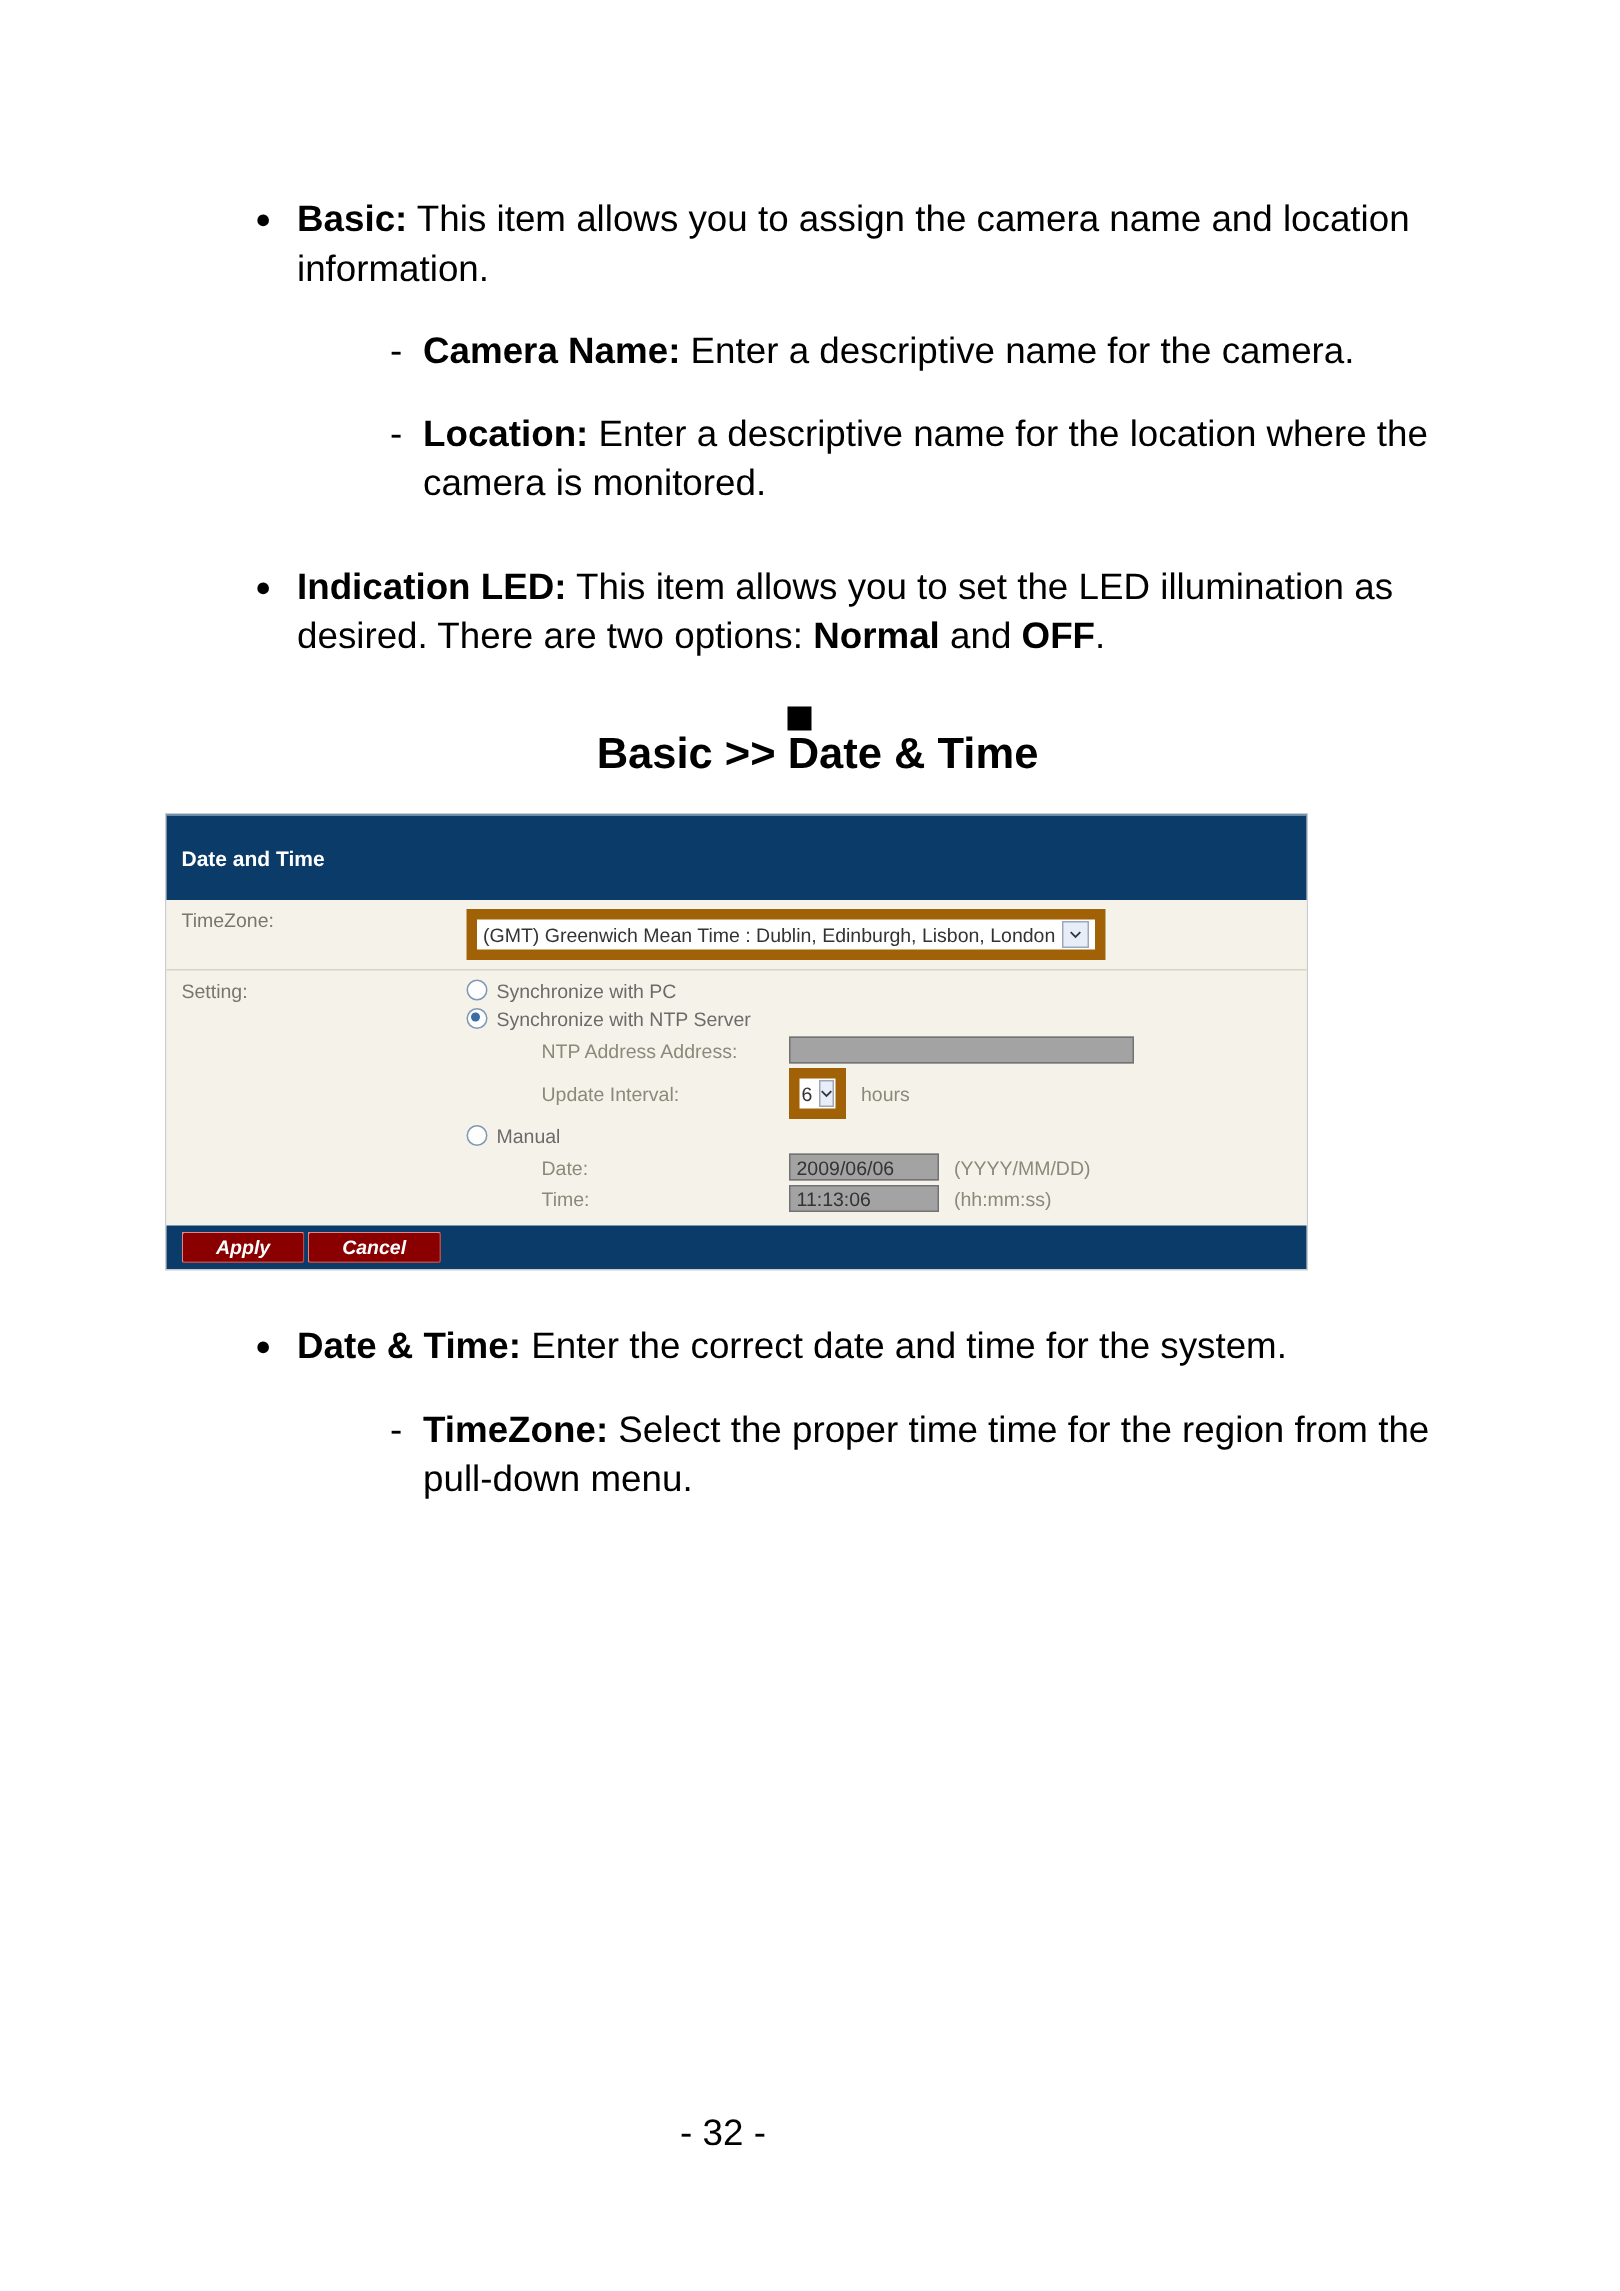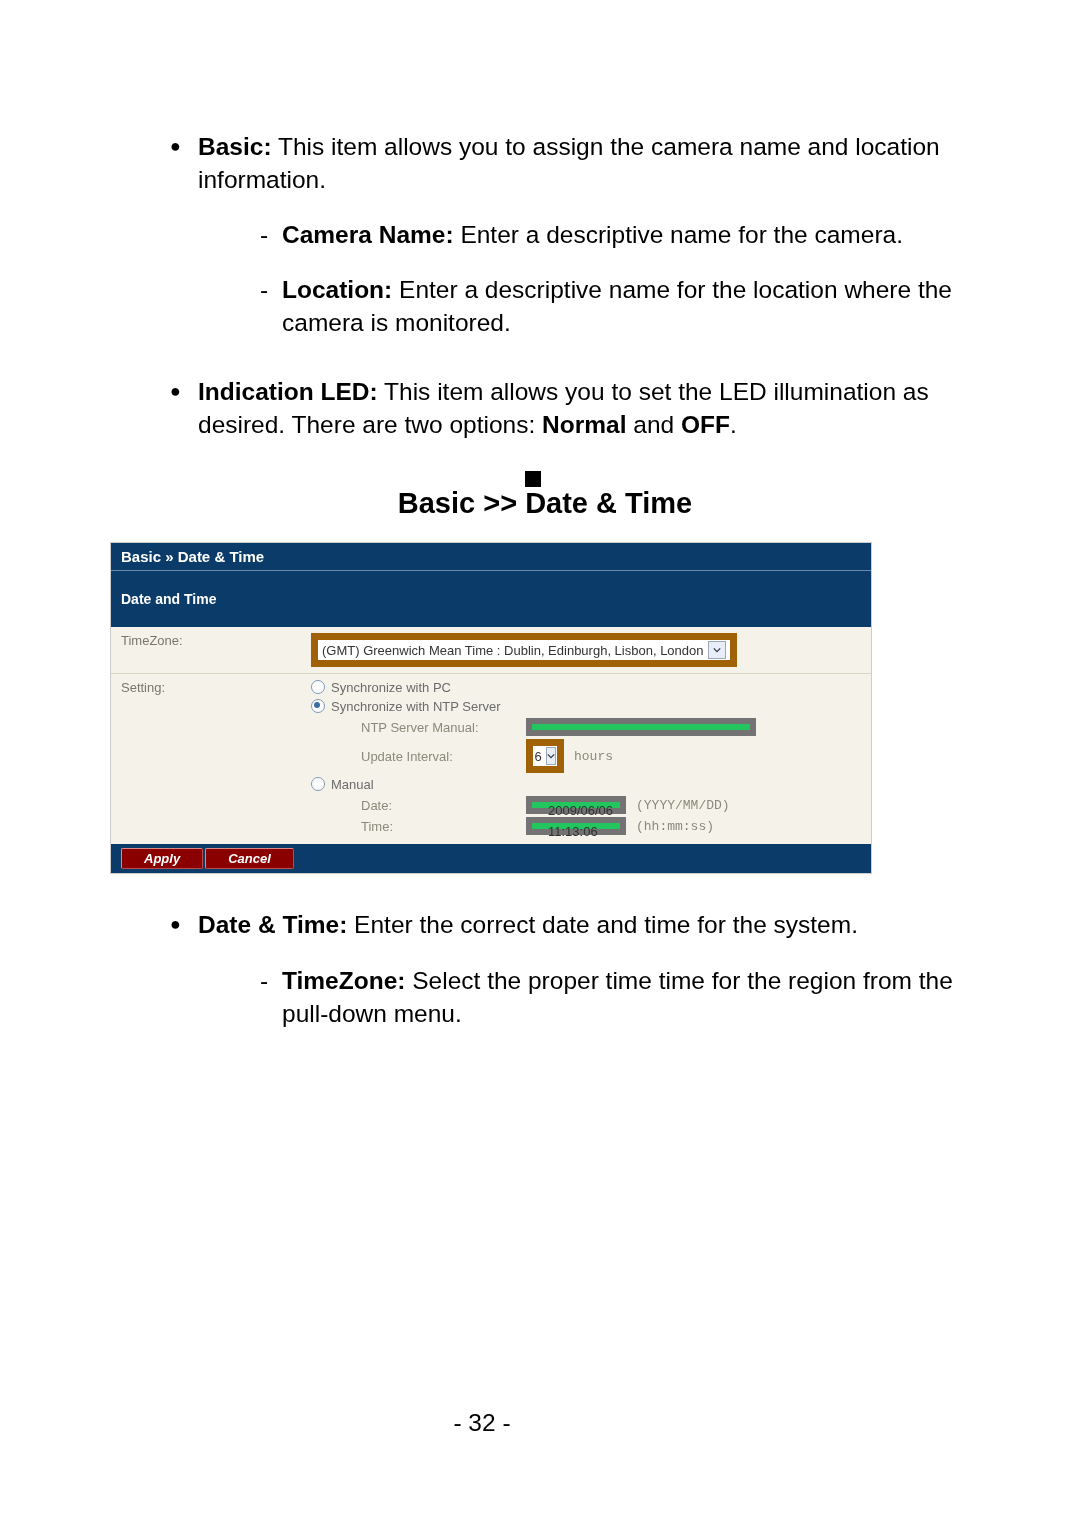--- a/index.html
+++ b/index.html
@@ -128,29 +128,29 @@
     content:"";
     position:absolute; left:2px; top:2px;
     width:6px; height:6px; border-radius:50%;
     background:#3a6ea5;
   }
   .opt-line { margin-bottom:4px; color:#6b6b6b; }
   .indent { padding-left: 50px; display:flex; align-items:center; margin-bottom:3px; }
   .field-label { width:165px; flex:0 0 165px; color:#8a8a7a; }
   .textinput {
     display:inline-block;
-    border:6px solid #737373;
-    background:#22c55e;
+    border:1px solid #737373;
+    background:#a3a3a3;
     height:18px;
-    padding:1px 16px;
+    padding:1px 4px;
     color:#333;
     font-size:13px;
     box-sizing:border-box;
   }
-  .hint { margin-left:10px; color:#8a8a7a;font-family:Liberation Mono, monospace; }
+  .hint { margin-left:10px; color:#8a8a7a; }
 
   .panel-footer {
     background:#0b3b69;
     display:flex;
     padding:4px 10px;
     gap:2px;
   }
   .panel-btn {
     background:#8a0000;
     color:#fff;
@@ -208,21 +208,20 @@
       <span style="font-weight:bold">Indication LED:</span><span> This item allows you to set the LED illumination as desired. There are two options: </span><span style="font-weight:bold">Normal</span><span> and </span><span style="font-weight:bold">OFF</span><span>.</span>
     </div>
   </div>
 
   <div class="section-heading">
     <div class="sq"></div>
     <span>Basic &gt;&gt; Date &amp; Time</span>
   </div>
 
   <div class="panel">
-    <div class="panel-titlebar">Basic » Date &amp; Time</div>
     <div class="panel-sub">Date and Time</div>
     <div class="panel-body">
       <div class="row">
         <div class="label">TimeZone:</div>
         <div class="val">
           <span class="fakeselect">
             <span>(GMT) Greenwich Mean Time : Dublin, Edinburgh, Lisbon, London</span>
             <span class="arrow">
               <svg viewBox="0 0 10 10">
                   <path d="M1 3 L5 7 L9 3" fill="none" stroke="#334" stroke-width="1.5"></path>
@@ -234,21 +233,21 @@
       <div class="row">
         <div class="label">Setting:</div>
         <div class="val">
           <div class="opt-line">
             <span class="radio"></span><span>Synchronize with PC</span>
           </div>
           <div class="opt-line">
             <span class="radio checked"></span><span>Synchronize with NTP Server</span>
           </div>
           <div class="indent">
-            <div class="field-label">NTP Server Manual:</div>
+            <div class="field-label">NTP Address Address:</div>
             <span class="textinput" style="width:230px;"></span>
           </div>
           <div class="indent">
             <div class="field-label">Update Interval:</div>
             <span class="fakeselect" style="width:16px;justify-content:center;">
               <span>6</span>
               <span class="arrow">
                 <svg viewBox="0 0 10 10">
                     <path d="M1 3 L5 7 L9 3" fill="none" stroke="#334" stroke-width="1.5"></path>
                   </svg>

